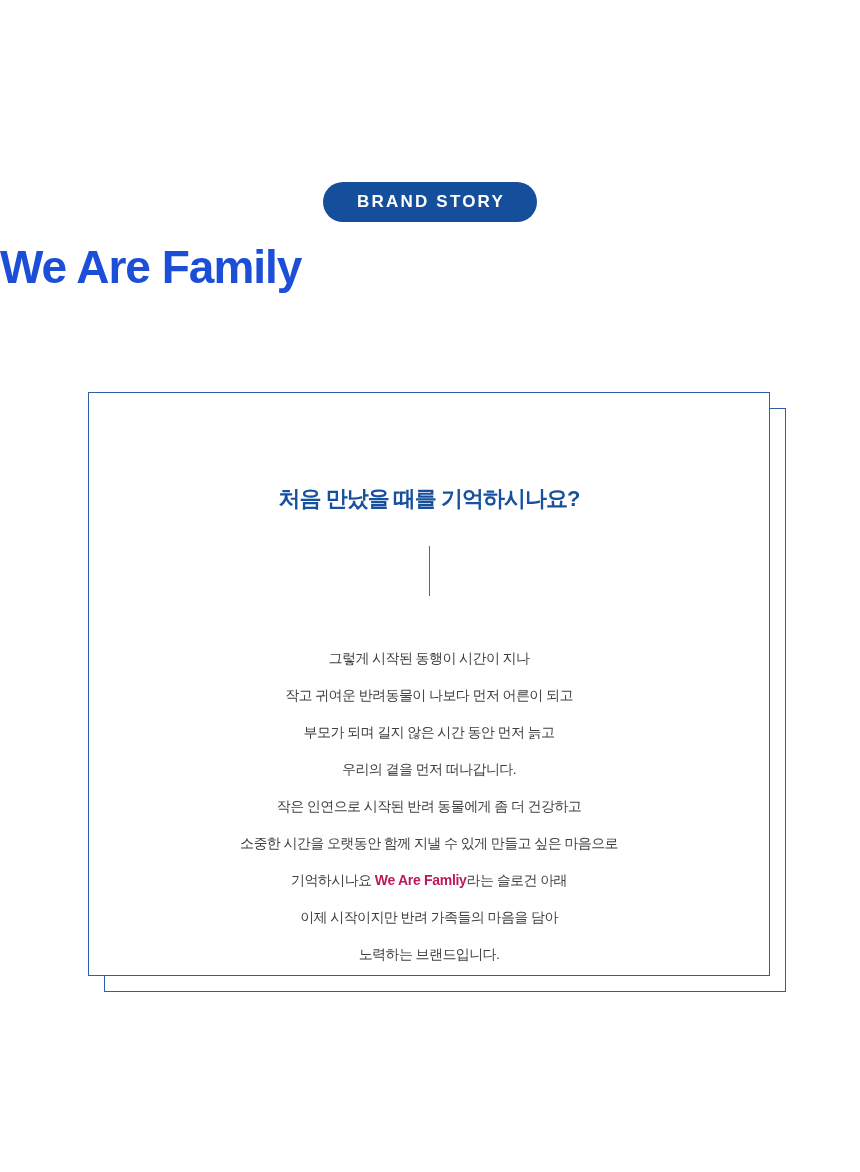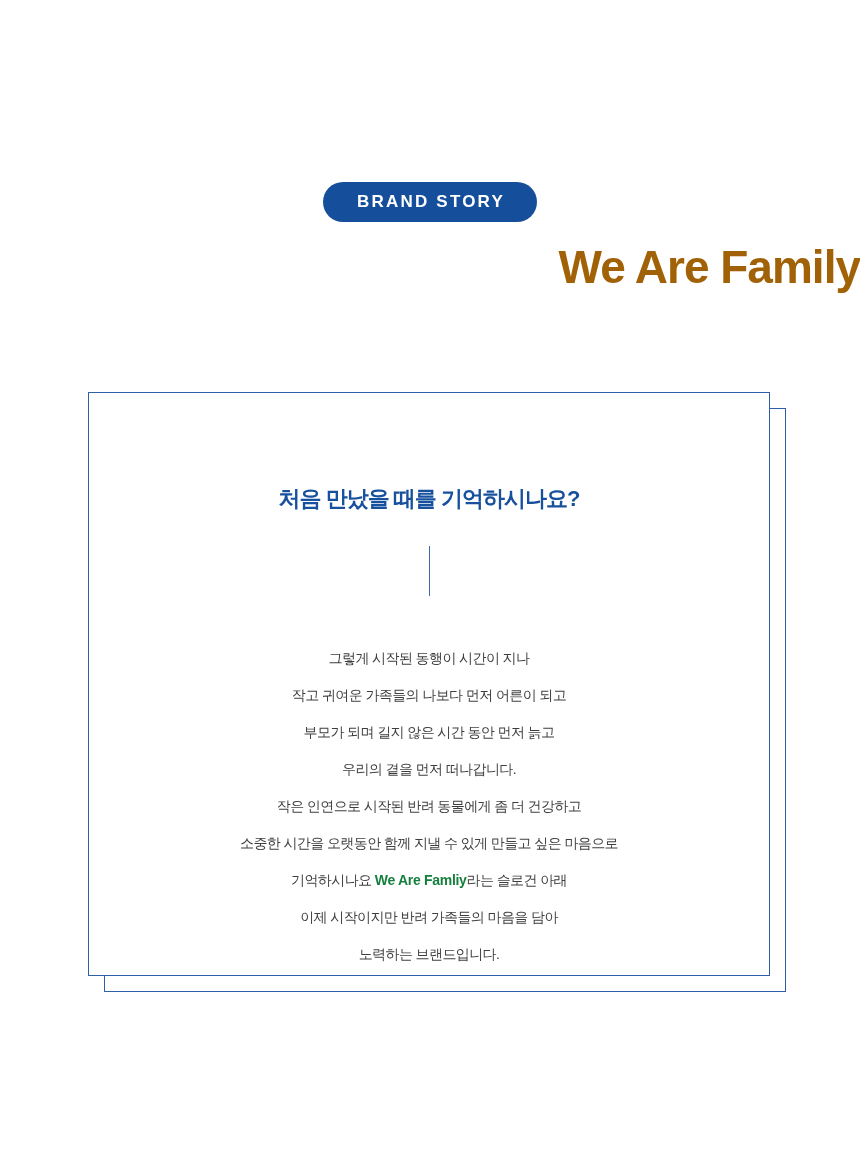--- a/index.html
+++ b/index.html
@@ -40,22 +40,22 @@
     border-radius: 22px;
     line-height: 1;
   }
 
   
   .headline {
     position: absolute;
     top: 240px;
     left: 0;
     width: 860px;
-    text-align: right;
-    color: #a16207;
+    text-align: left;
+    color: #1d4ed8;
     font-weight: bold;
     line-height: 1.18;
     letter-spacing: -0.5px;
   }
   .headline .line-en {
     display: block;
     font-size: 46px;
     letter-spacing: -1px;
   }
   .headline .line-ko {
@@ -117,21 +117,21 @@
     font-size: 14px;
     line-height: 37px;
     letter-spacing: -0.6px;
   }
   .body-copy .ln {
     display: block;
     white-space: nowrap;
   }
   .body-copy .slogan {
     font-weight: bold;
-    color: #15803d;
+    color: #be185d;
     letter-spacing: -0.3px;
   }
 </style>
 </head>
 <body>
 
 <div class="page">
 
   <div class="badge-wrap">
     <span class="badge">BRAND STORY</span>
@@ -145,21 +145,21 @@
 
   <div class="frame">
     <div class="frame-inner">
 
       <div class="sub-title">처음 만났을 때를 기억하시나요?</div>
 
       <div class="divider"></div>
 
       <div class="body-copy">
         <span class="ln">그렇게 시작된 동행이 시간이 지나</span>
-        <span class="ln">작고 귀여운 가족들의 나보다 먼저 어른이 되고</span>
+        <span class="ln">작고 귀여운 반려동물이 나보다 먼저 어른이 되고</span>
         <span class="ln">부모가 되며 길지 않은 시간 동안 먼저 늙고</span>
         <span class="ln">우리의 곁을 먼저 떠나갑니다.</span>
         <span class="ln">작은 인연으로 시작된 반려 동물에게 좀 더 건강하고</span>
         <span class="ln">소중한 시간을 오랫동안 함께 지낼 수 있게 만들고 싶은 마음으로</span>
         <span class="ln"><span>기억하시나요 </span><span class="slogan">We Are Famliy</span><span>라는 슬로건 아래</span></span>
         <span class="ln">이제 시작이지만  반려 가족들의 마음을 담아</span>
         <span class="ln">노력하는 브랜드입니다.</span>
       </div>
 
     </div>

